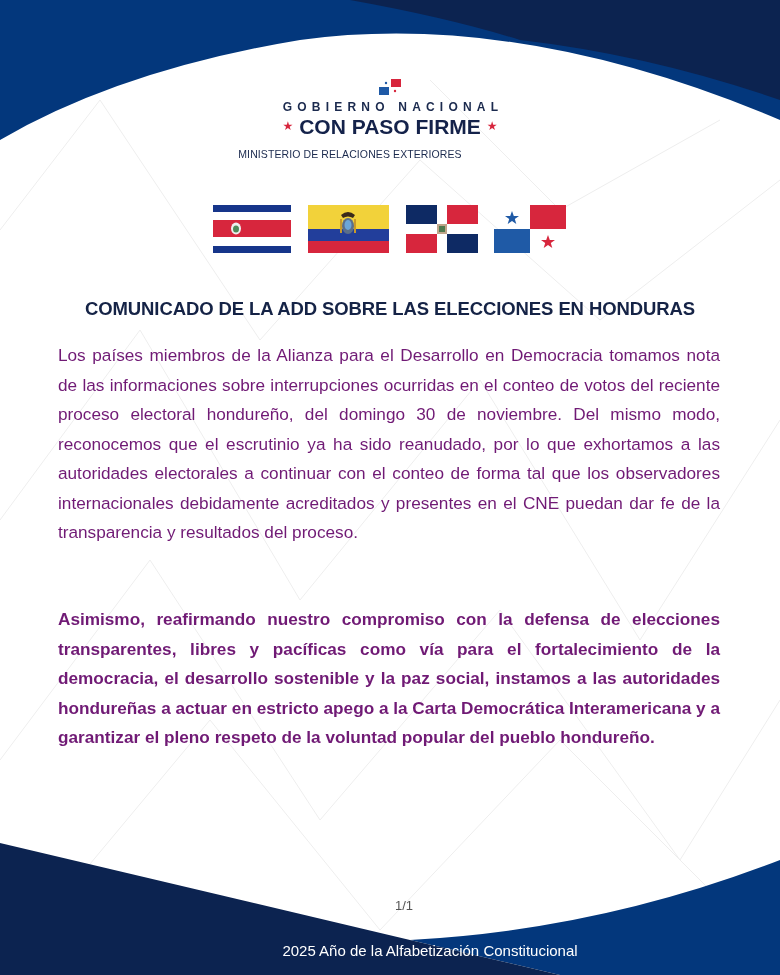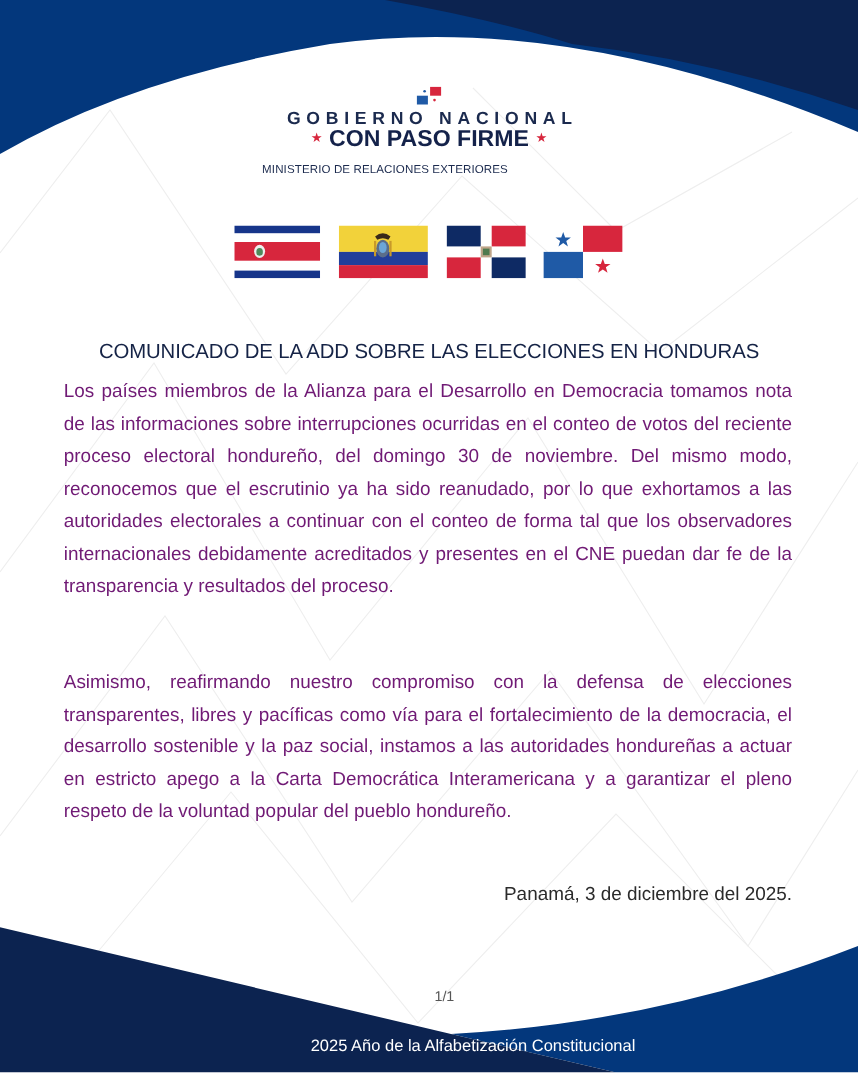--- a/index.html
+++ b/index.html
@@ -1,32 +1,32 @@
 <!DOCTYPE html>
 <html><head>
 <meta charset="utf-8">
 <style>
   html, body { margin: 0; padding: 0; }
   body { width: 780px; height: 975px; position: relative; overflow: hidden; background: #ffffff; font-family: "Liberation Sans", "DejaVu Sans", sans-serif; }
   .bg-svg { position: absolute; left: 0; top: 0; width: 780px; height: 975px; }
   .layer { position: absolute; left: 0; top: 0; width: 780px; height: 975px; }
 
   .logo-mark { position: absolute; left: 377px; top: 78px; width: 26px; height: 20px; }
-  .gob { position: absolute; left: 0; width: 780px; top: 100px; text-align: center; font-size: 16px; font-weight: bold; letter-spacing: 5.2px; color: #1b2a4e; padding-left: 6px; box-sizing: border-box; }
+  .gob { position: absolute; left: 0; width: 780px; top: 100px; text-align: center; font-size: 12px; font-weight: bold; letter-spacing: 5.2px; color: #1b2a4e; padding-left: 6px; box-sizing: border-box; }
   .cpf { position: absolute; left: 0; width: 780px; top: 115px; text-align: center; font-size: 21px; font-weight: bold; color: #14224a; letter-spacing: 0px; }
   .cpf .star { color: #d7263d; font-size: 12px; vertical-align: 4px; margin: 0 6px; }
   .mre { position: absolute; left: 0; width: 700px; top: 148px; text-align: center; font-size: 10.5px; color: #1b2a4e; letter-spacing: 0.1px; }
 
   .flag { position: absolute; top: 205px; height: 48px; }
 
-  .title { position: absolute; left: 40px; width: 700px; top: 308px; text-align: center; font-size: 18.5px; font-weight: normal; color: #152346; letter-spacing: -0.1px; }
+  .title { position: absolute; left: 40px; width: 700px; top: 298px; text-align: center; font-size: 18.5px; font-weight: bold; color: #152346; letter-spacing: -0.1px; }
 
   .body-text { position: absolute; left: 58px; width: 662px; font-size: 17.2px; line-height: 29.5px; color: #701a75; text-align: justify; font-family: "Liberation Sans", "DejaVu Sans", sans-serif; }
   .p1 { top: 341px; }
-  .p2 { top: 605px; }
+  .p2 { top: 605px; font-weight: bold; }
   .sign { position: absolute; right: 60px; top: 802px; font-size: 17.2px; color: #2b2b2b; }
 
   .page-no { position: absolute; left: 0; width: 808px; top: 898px; text-align: center; font-size: 13px; color: #555; }
   .footer { position: absolute; left: 0; width: 860px; top: 942px; text-align: center; font-size: 15px; color: #ffffff; }
 </style>
 </head>
 <body>
 
 <svg class="bg-svg" viewBox="0 0 780 975" xmlns="http://www.w3.org/2000/svg">
 
@@ -96,17 +96,16 @@
     <rect x="0" y="24" width="36" height="24" fill="#1f5aa6"></rect>
     <polygon points="18,6 19.8,11 25,11 20.8,14 22.3,19 18,16 13.7,19 15.2,14 11,11 16.2,11" fill="#1f5aa6"></polygon>
     <polygon points="54,30 55.8,35 61,35 56.8,38 58.3,43 54,40 49.7,43 51.2,38 47,35 52.2,35" fill="#d7263d"></polygon>
   </svg>
 
   <div class="title">COMUNICADO DE LA ADD SOBRE LAS ELECCIONES EN HONDURAS</div>
 
   <div class="body-text p1">Los países miembros de la Alianza para el Desarrollo en Democracia tomamos nota de las informaciones sobre interrupciones ocurridas en el conteo de votos del reciente proceso electoral hondureño, del domingo 30 de noviembre. Del mismo modo, reconocemos que el escrutinio ya ha sido reanudado, por lo que exhortamos a las autoridades electorales a continuar con el conteo de forma tal que los observadores internacionales debidamente acreditados y presentes en el CNE puedan dar fe de la transparencia y resultados del proceso.</div>
   <div class="body-text p2">Asimismo, reafirmando nuestro compromiso con la defensa de elecciones transparentes, libres y pacíficas como vía para el fortalecimiento de la democracia, el desarrollo sostenible y la paz social, instamos a las autoridades hondureñas a actuar en estricto apego a la Carta Democrática Interamericana y a garantizar el pleno respeto de la voluntad popular del pueblo hondureño.</div>
 
-  <div class="sign">Panamá, 3 de diciembre del 2025.</div>
 
   <div class="page-no">1/1</div>
   <div class="footer">2025 Año de la Alfabetización Constitucional</div>
 </div>
 
 </body></html>

